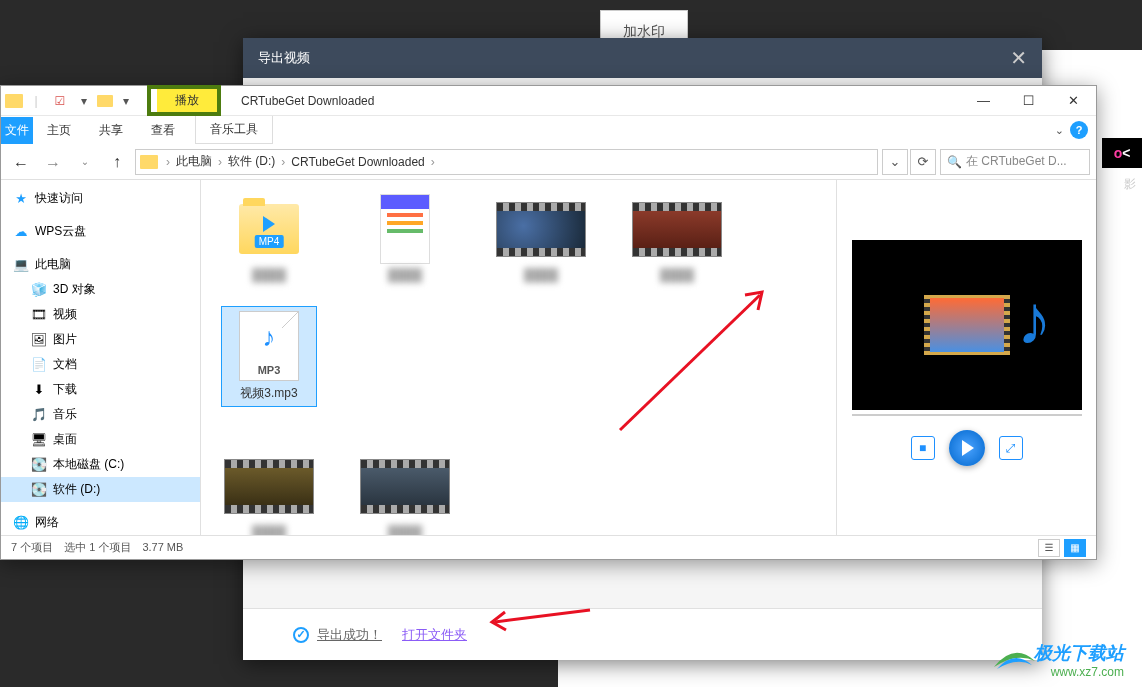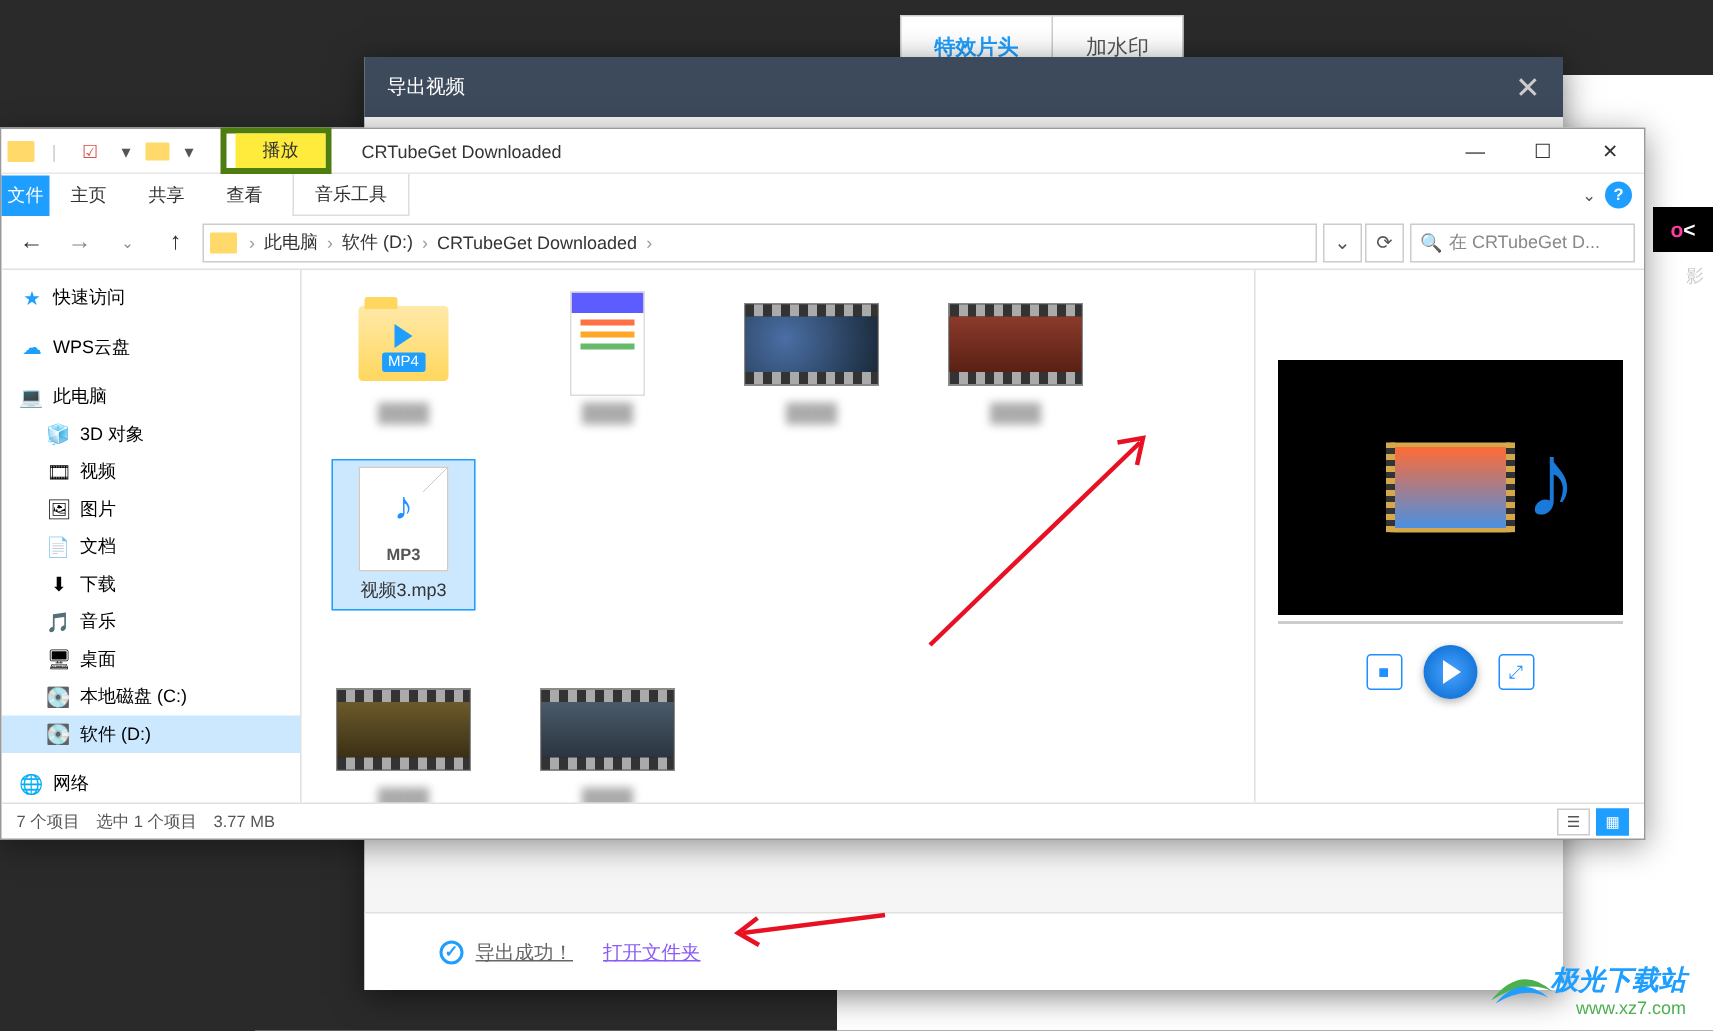--- a/index.html
+++ b/index.html
@@ -117,21 +117,20 @@
 .watermark { position: absolute; bottom: 8px; right: 18px; text-align: right; z-index: 5; }
 .wm1 { font-size: 18px; font-weight: bold; color: #1e9fff; font-style: italic; }
 .wm2 { font-size: 12px; color: #4caf50; }
 .wm-swoosh { width: 45px; height: 28px; position: absolute; left: -42px; top: 6px; }
 </style>
 </head>
 <body>
 
 <div class="bg-app">
   <div class="bg-tabs">
-    <div class="bg-tab active">特效片头</div>
     <div class="bg-tab">加水印</div>
   </div>
   <div class="bg-panel"></div>
   <div style="position:absolute;top:138px;right:0;width:40px;height:30px;background:#000;color:#ff3ea5;font-weight:bold;display:flex;align-items:center;justify-content:center;font-size:14px">
       <span style="color:#ff3ea5">o</span>
       <span style="color:#fff">&lt;</span>
     </div>
   <div style="position:absolute;top:176px;right:6px;color:#ccc;font-size:12px">影</div>
 </div>
 

